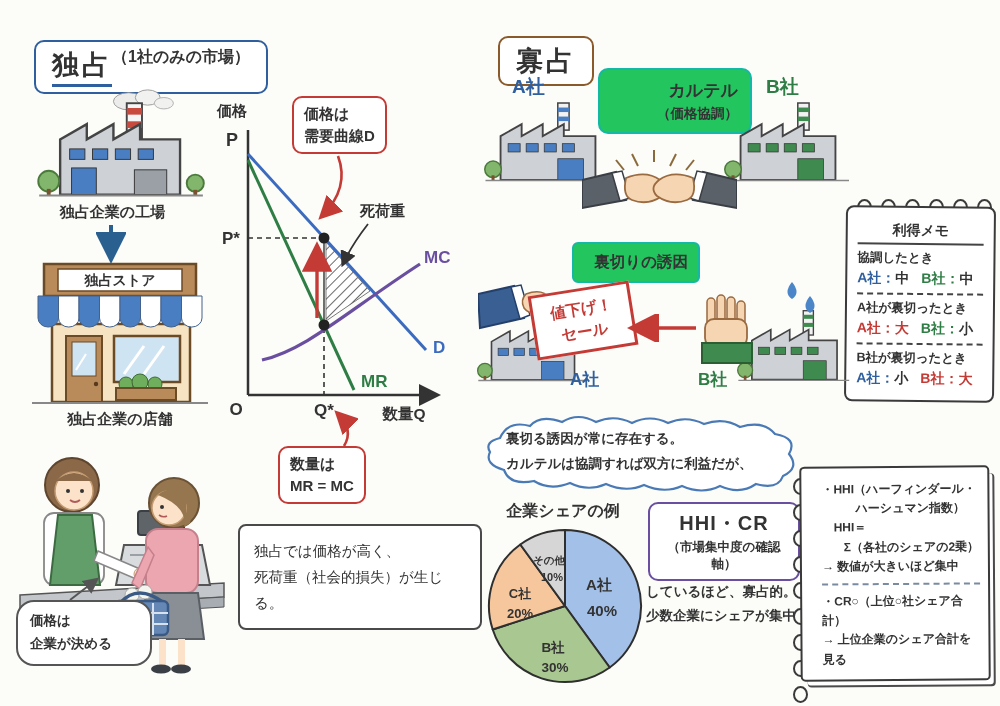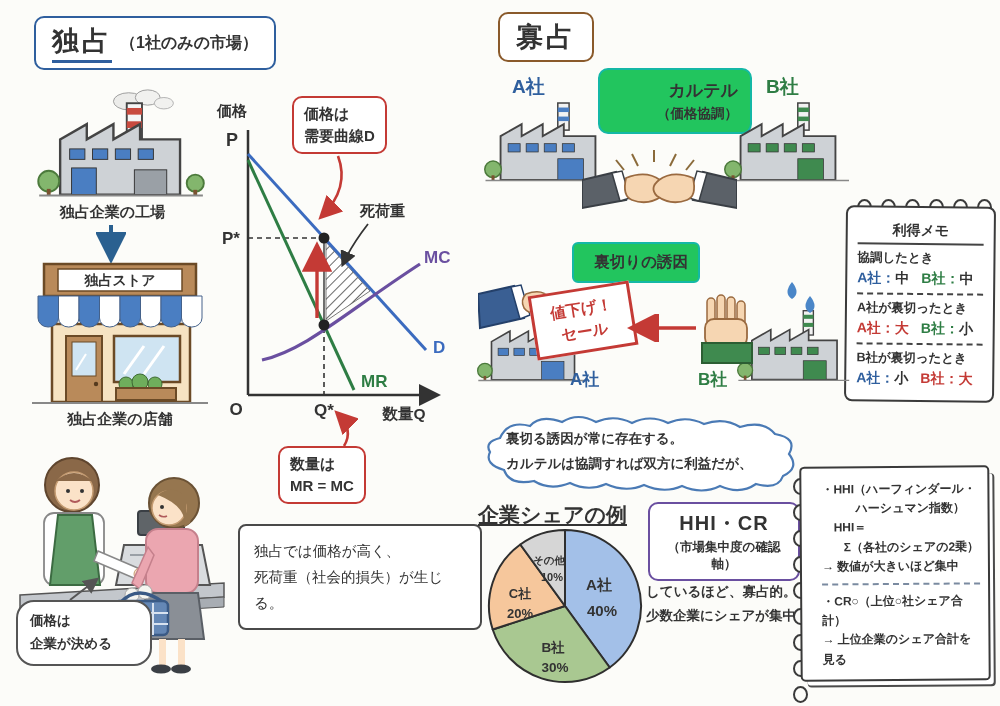--- a/index.html
+++ b/index.html
@@ -1,21 +1,21 @@
 <!DOCTYPE html>
 <html><head>
 <meta charset="utf-8">
 <style>
   html,body{margin:0;padding:0;background:#e8e8e4;}
   .canvas{position:relative;width:1000px;height:706px;background:#fcfcf9;overflow:hidden;
           font-family:"Liberation Sans","DejaVu Sans",sans-serif;color:#333;}
   .abs{position:absolute;}
   .c-blue{color:#2f5f9e}.c-green{color:#2e7d44}.c-red{color:#c43a35}.c-ink{color:#333}
   
-  .titlebox{display:flex;align-items:center;gap:8px;background:#fff;border-radius:10px;padding:5px 16px;}
+  .titlebox{display:flex;align-items:flex-start;background:#fff;border-radius:10px;padding:5px 16px;margin-top:24px;}
   .titlebox.blue{border:2.5px solid #2f5f9e;}
   .titlebox.brown{border:2.5px solid #8a5a2b;}
   .titlebox .big{font-size:27px;font-weight:bold;letter-spacing:3px;}
   .titlebox.blue .big{border-bottom:3px solid #2f5f9e;padding-bottom:1px;}
   .titlebox .sub{font-size:16px;font-weight:bold;}
   .caption{font-size:15px;font-weight:bold;text-align:center;}
   
   .callout{background:#fff;border:2.5px solid #c43a35;border-radius:10px;padding:5px 10px;
            font-size:15px;font-weight:bold;line-height:1.45;}
   
@@ -53,21 +53,21 @@
   .hhinote{font-size:13.5px;font-weight:bold;line-height:1.8;}
   
   .nbook{background:#fff;border:2px solid #3a3a3a;border-radius:5px;
          box-shadow:5px 6px 0 -2px #fff,6px 7px 0 -1px #4a4a4a;
          padding:12px 8px 10px 20px;font-size:12px;line-height:1.6;font-weight:bold;
          transform:rotate(-.4deg);}
   .nbook .ind1{padding-left:34px;}
   .nbook .ind2{padding-left:12px;}
   .nbook .ind3{padding-left:22px;}
   .nbook .dash{border-top:2px dashed #7a8aa0;margin:7px 0;}
-  .pie-title{font-size:21px;font-weight:bold;text-decoration:underline;}
+  .pie-title{font-size:16px;font-weight:bold;text-align:center;}
   svg text{font-family:"Liberation Sans","DejaVu Sans",sans-serif;}
 </style>
 </head>
 <body>
 
 <div class="canvas">
 
   <svg width="0" height="0" style="position:absolute" aria-hidden="true">
     <defs>
       <marker id="ar-b" markerWidth="9" markerHeight="9" refX="7" refY="4.5" orient="auto">

